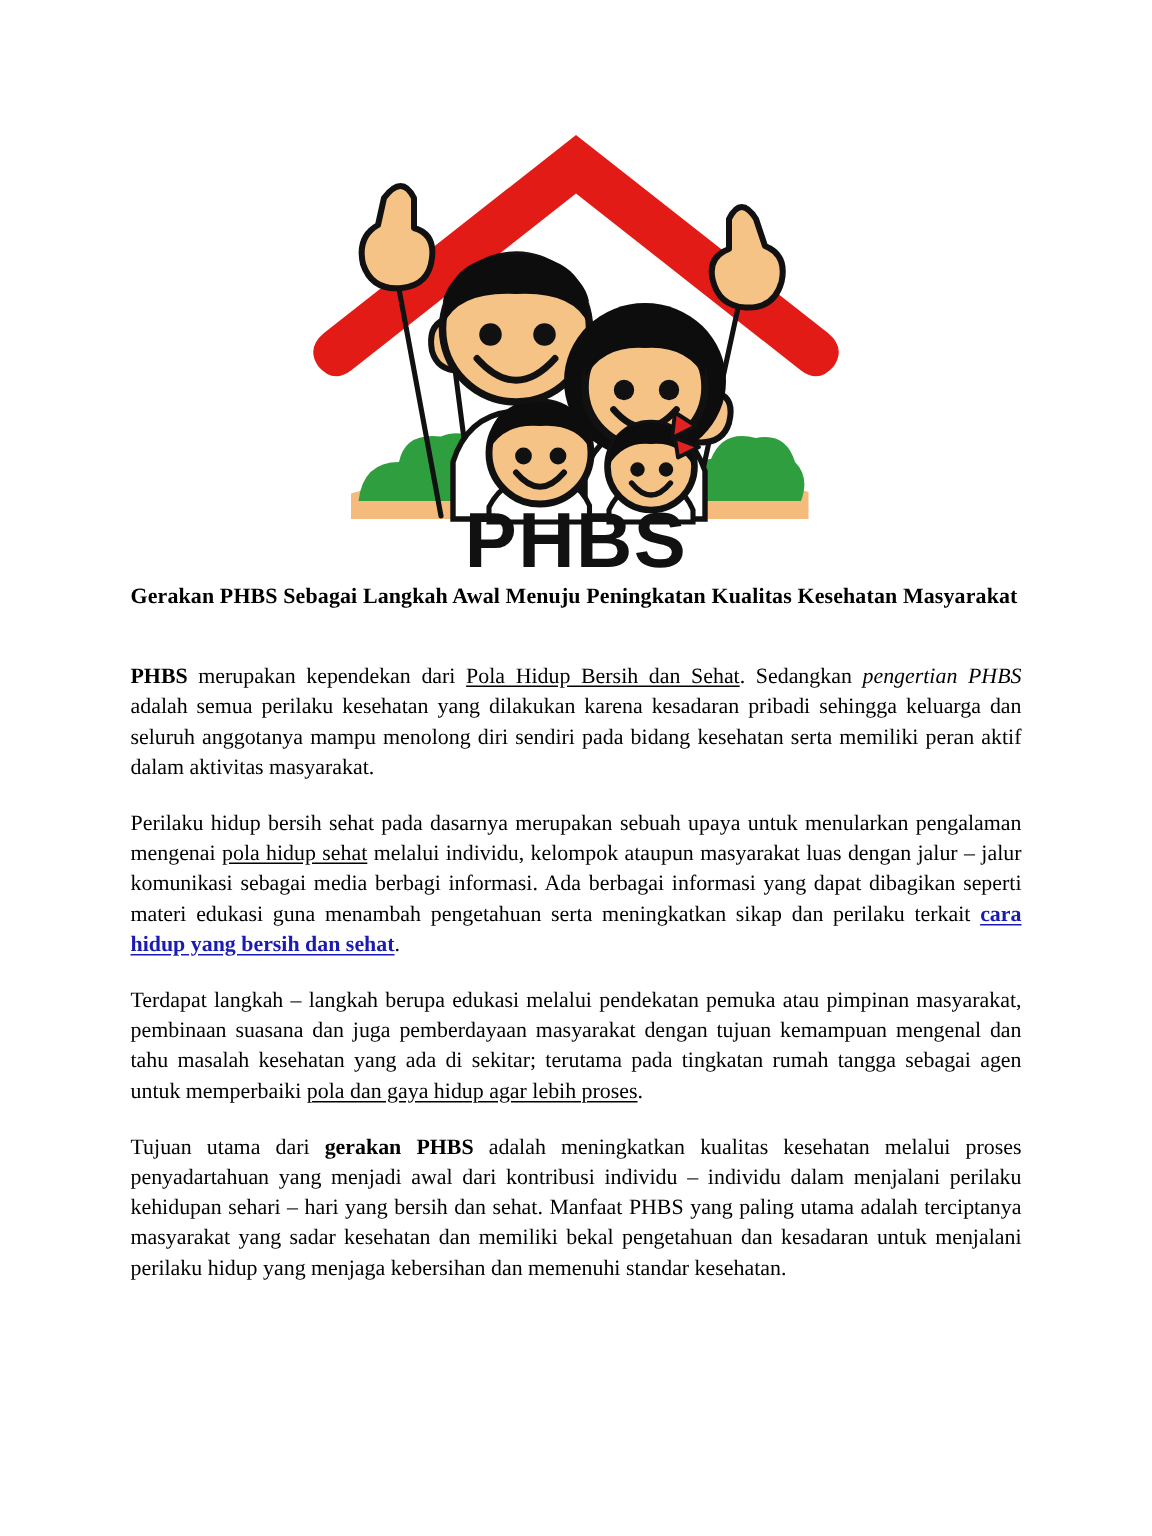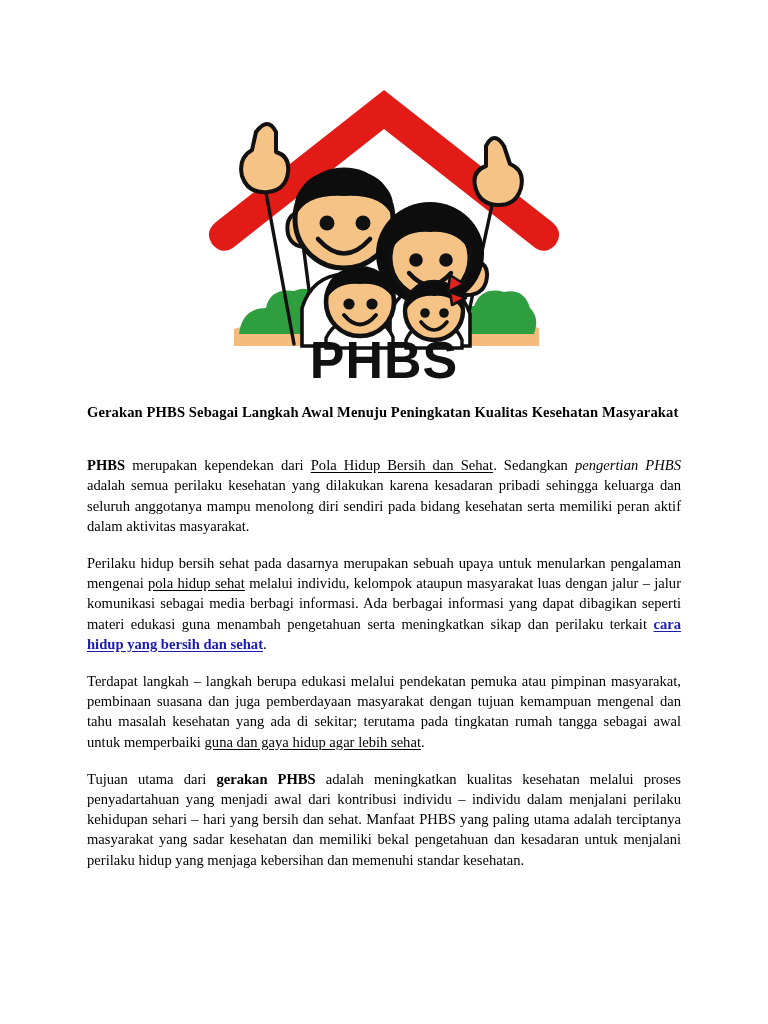--- a/index.html
+++ b/index.html
@@ -37,21 +37,21 @@
   .logo-svg {
     display: block;
     width: 380px;
     height: 312px;
   }
 
   
   .doc-body {
     position: absolute;
     left: 87px;
-    top: 402px;
+    top: 388px;
     width: 594px;
   }
   .doc-title {
     font-size: 14.6px;
     font-weight: bold;
     line-height: 1.38;
     text-align: justify;
     text-align-last: left;
     margin: 0 0 0 0;
     letter-spacing: 0.1px;
@@ -185,21 +185,21 @@
     <p class="para first-para">
       <span class="b">PHBS</span><span> merupakan kependekan dari </span><span class="u">Pola Hidup Bersih dan Sehat</span><span>. Sedangkan </span><span class="i">pengertian PHBS</span><span> adalah semua perilaku kesehatan yang dilakukan karena kesadaran pribadi sehingga keluarga dan seluruh anggotanya mampu menolong diri sendiri pada bidang kesehatan serta memiliki peran aktif dalam aktivitas masyarakat.</span>
     </p>
 
     <p class="para">
       <span>Perilaku hidup bersih sehat pada dasarnya merupakan sebuah upaya untuk menularkan pengalaman mengenai </span><span class="u">pola hidup sehat</span><span> melalui individu, kelompok ataupun masyarakat luas dengan jalur – jalur komunikasi sebagai media berbagi informasi. Ada berbagai informasi yang dapat dibagikan seperti materi edukasi guna menambah pengetahuan serta meningkatkan sikap dan perilaku terkait </span><a class="link" href="#">cara hidup yang bersih dan sehat</a><span>.</span>
     </p>
 
 
     <p class="para">
-      <span>Terdapat langkah – langkah berupa edukasi melalui pendekatan pemuka atau pimpinan masyarakat, pembinaan suasana dan juga pemberdayaan masyarakat dengan tujuan kemampuan mengenal dan tahu masalah kesehatan yang ada di sekitar; terutama pada tingkatan rumah tangga sebagai awal untuk memperbaiki </span><span class="u">guna dan gaya hidup agar lebih sehat</span><span>.</span>
+      <span>Terdapat langkah – langkah berupa edukasi melalui pendekatan pemuka atau pimpinan masyarakat, pembinaan suasana dan juga pemberdayaan masyarakat dengan tujuan kemampuan mengenal dan tahu masalah kesehatan yang ada di sekitar; terutama pada tingkatan rumah tangga sebagai agen untuk memperbaiki </span><span class="u">pola dan gaya hidup agar lebih proses</span><span>.</span>
     </p>
 
     <p class="para">
       <span>Tujuan utama dari </span><span class="b">gerakan PHBS</span><span> adalah meningkatkan kualitas kesehatan melalui proses penyadartahuan yang menjadi awal dari kontribusi individu – individu dalam menjalani perilaku kehidupan sehari – hari yang bersih dan sehat. Manfaat PHBS yang paling utama adalah terciptanya masyarakat yang sadar kesehatan dan memiliki bekal pengetahuan dan kesadaran untuk menjalani perilaku hidup yang menjaga kebersihan dan memenuhi standar kesehatan.</span>
     </p>
 
   </div>
 </div>
 
 </body></html>

